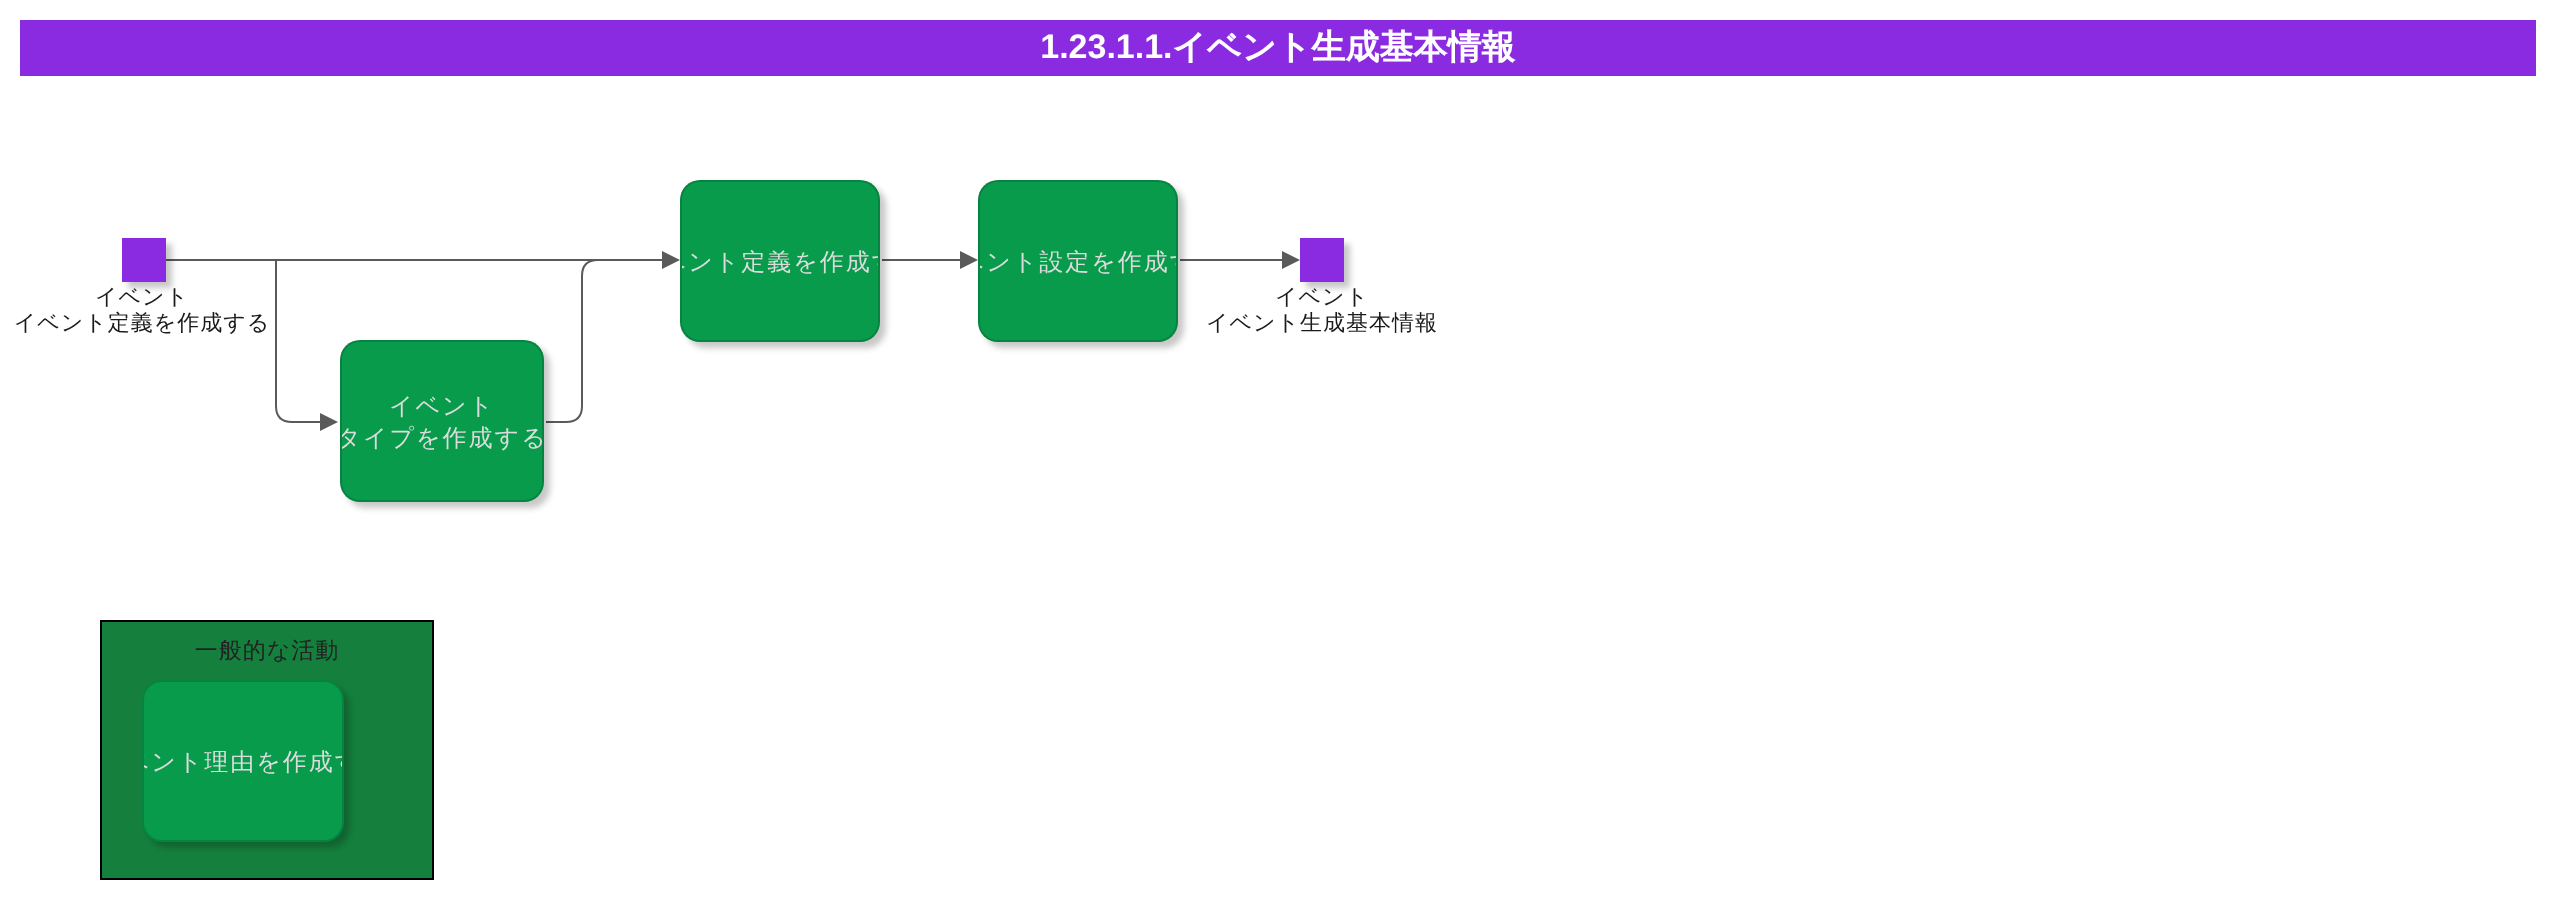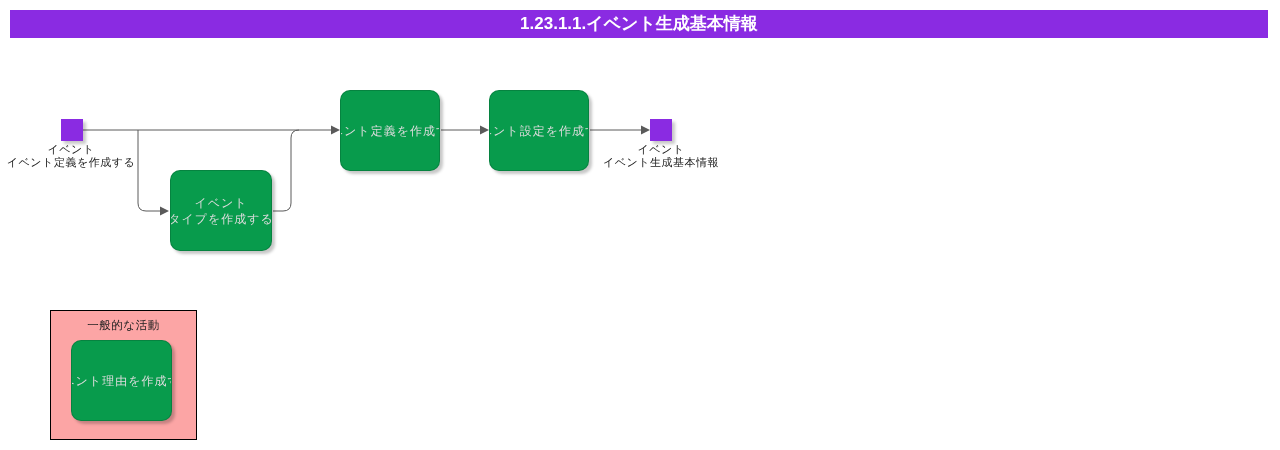--- a/index.html
+++ b/index.html
@@ -75,23 +75,23 @@
     white-space: nowrap;
     flex-shrink: 0;
   }
   .activity.create-type       { left: 170px; top: 170px; width: 102px; height: 81px; }
   .activity.create-definition { left: 340px; top: 90px;  width: 100px; height: 81px; }
   .activity.create-setting    { left: 489px; top: 90px;  width: 100px; height: 81px; }
 
   .legend-frame {
     position: absolute;
     left: 50px; top: 310px;
-    width: 147px; height: 130px;
+    width: 167px; height: 130px;
     border: 1px solid #000000;
-    background: #fca5a5;
+    background: #15803d;
   }
   .legend-title {
     position: absolute;
     left: 0; top: 7px;
     width: 100%;
     text-align: center;
     font-size: 11.5px;
     color: #222222;
     letter-spacing: 0.5px;
   }

